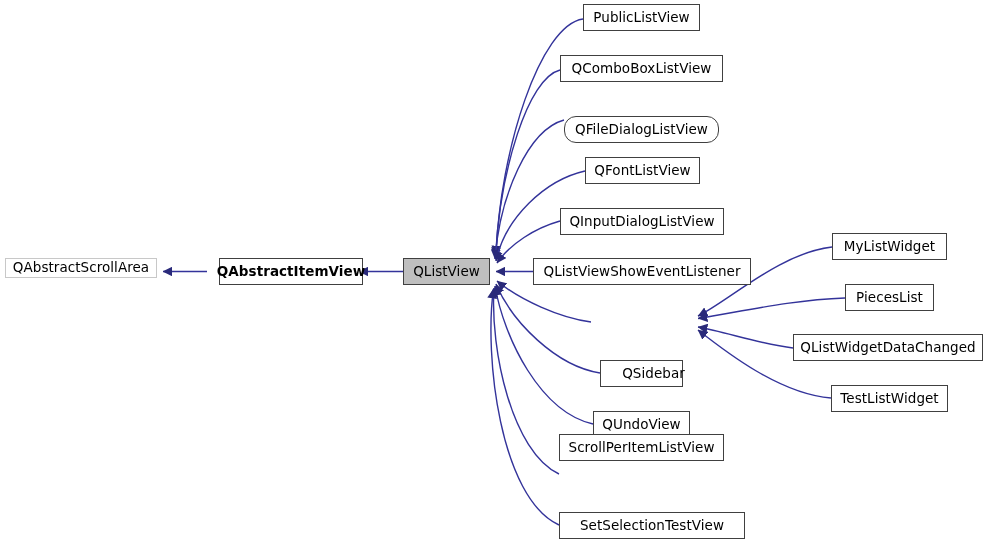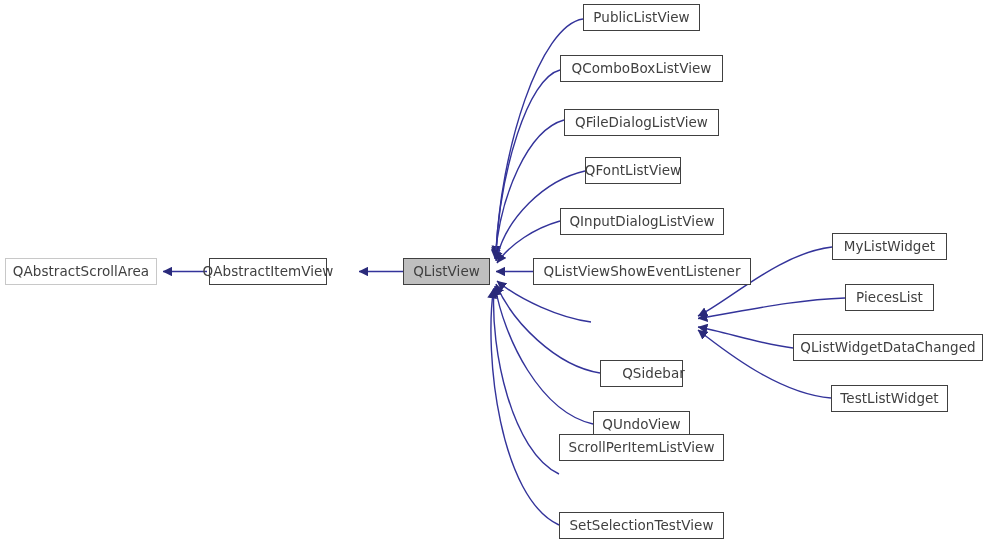--- a/index.html
+++ b/index.html
@@ -36,21 +36,21 @@
     background: #ffffff;
     border: 1px solid #404040;
     display: flex;
     align-items: center;
     justify-content: center;
     white-space: nowrap;
   }
   .node .node-label {
     font-size: 13.5px;
     line-height: 1;
-    color: #404040;
+    color: #000000;
     letter-spacing: 0.05px;
     padding: 0 9px;
   }
   .node.current {
     background: #bfbfbf;
     border-color: #404040;
     text-align: center;
   }
   .node.external {
     border-color: #c8c8c8;
@@ -86,45 +86,45 @@
       <path d="M 559 474 C 512 452, 490 350, 494 288"></path>
       <path d="M 559 525 C 500 498, 484 355, 493.5 289"></path>
 
       <path d="M 832 247 C 780 253, 730 300, 698 316"></path>
       <path d="M 845 298 C 790 300, 740 312, 698 318.5"></path>
       <path d="M 793 348 C 760 344, 726 332, 698 327"></path>
       <path d="M 831 398 C 780 394, 726 352, 698 330"></path>
     </g>
   </svg>
 
-  <div class="node external" style="left:5px; top:258px; width:152px; height:27px;">
+  <div class="node external" style="left:5px; top:258px; width:152px; height:20px;">
     <span class="node-label">QAbstractScrollArea</span>
   </div>
 
-  <div class="node" style="left:209px; top:258px; width:118px; height:27px;">
+  <div class="node" style="left:219px; top:258px; width:144px; height:27px;font-weight:bold;">
     <span class="node-label">QAbstractItemView</span>
   </div>
 
   <div class="node current" style="left:403px; top:258px; width:87px; height:27px;">
     <span class="node-label">QListView</span>
   </div>
 
   <div class="node" style="left:583px; top:4px; width:117px; height:27px;">
     <span class="node-label">PublicListView</span>
   </div>
 
   <div class="node" style="left:560px; top:55px; width:163px; height:27px;">
     <span class="node-label">QComboBoxListView</span>
   </div>
 
-  <div class="node" style="left:564px; top:109px; width:155px; height:27px;">
+  <div class="node" style="left:564px; top:116px; width:155px; height:27px;border-radius:12px;">
     <span class="node-label">QFileDialogListView</span>
   </div>
 
-  <div class="node" style="left:585px; top:157px; width:96px; height:27px;">
+  <div class="node" style="left:585px; top:157px; width:115px; height:27px;">
     <span class="node-label">QFontListView</span>
   </div>
 
   <div class="node" style="left:560px; top:208px; width:164px; height:27px;">
     <span class="node-label">QInputDialogListView</span>
   </div>
 
   <div class="node" style="left:533px; top:258px; width:218px; height:27px;">
     <span class="node-label">QListViewShowEventListener</span>
   </div>
@@ -135,21 +135,21 @@
   </div>
 
   <div class="node" style="left:593px; top:411px; width:97px; height:27px;">
     <span class="node-label">QUndoView</span>
   </div>
 
   <div class="node" style="left:559px; top:434px; width:165px; height:27px;">
     <span class="node-label">ScrollPerItemListView</span>
   </div>
 
-  <div class="node" style="left:559px; top:512px; width:165px; height:27px;">
+  <div class="node" style="left:559px; top:512px; width:186px; height:27px;">
     <span class="node-label">SetSelectionTestView</span>
   </div>
 
   <div class="node" style="left:832px; top:233px; width:115px; height:27px;">
     <span class="node-label">MyListWidget</span>
   </div>
 
   <div class="node" style="left:845px; top:284px; width:89px; height:27px;">
     <span class="node-label">PiecesList</span>
   </div>

